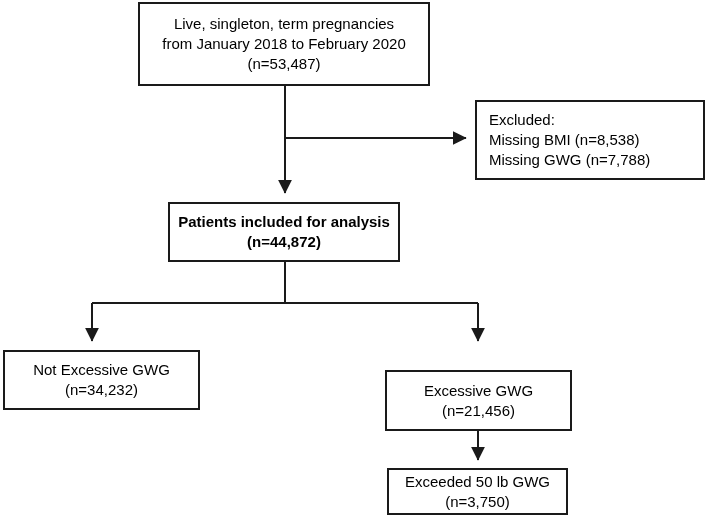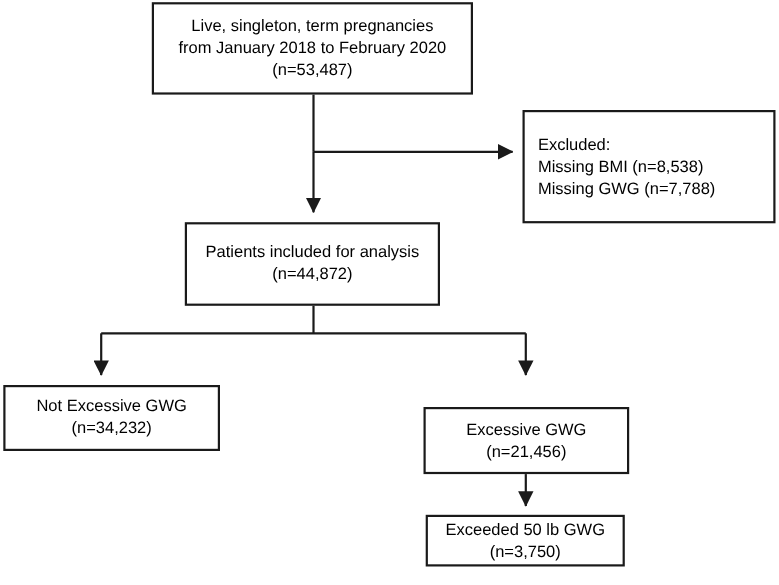--- a/index.html
+++ b/index.html
@@ -75,27 +75,27 @@
 
     <path d="M 478 410 L 478 460" stroke="#1a1a1a" stroke-width="2" fill="none" marker-end="url(#arrow)"></path>
   </svg>
 
   <div class="node" style="left:138px; top:2px; width:292px; height:84px;">
     <span class="line">Live, singleton, term pregnancies</span>
     <span class="line">from January 2018 to February 2020</span>
     <span class="line">(n=53,487)</span>
   </div>
 
-  <div class="node left-align" style="left:475px; top:100px; width:230px; height:103px;">
+  <div class="node left-align" style="left:475px; top:100px; width:230px; height:80px;">
     <span class="line">Excluded:</span>
     <span class="line">Missing BMI (n=8,538)</span>
     <span class="line">Missing GWG (n=7,788)</span>
   </div>
 
-  <div class="node" style="left:168px; top:202px; width:232px; height:76px;">
+  <div class="node" style="left:168px; top:202px; width:232px; height:60px;font-weight:bold;">
     <span class="line">Patients included for analysis</span>
     <span class="line">(n=44,872)</span>
   </div>
 
   <div class="node" style="left:3px; top:350px; width:197px; height:60px;">
     <span class="line">Not Excessive GWG</span>
     <span class="line">(n=34,232)</span>
   </div>
 
   <div class="node" style="left:385px; top:350px; width:187px; height:61px;margin-top:20px;">

